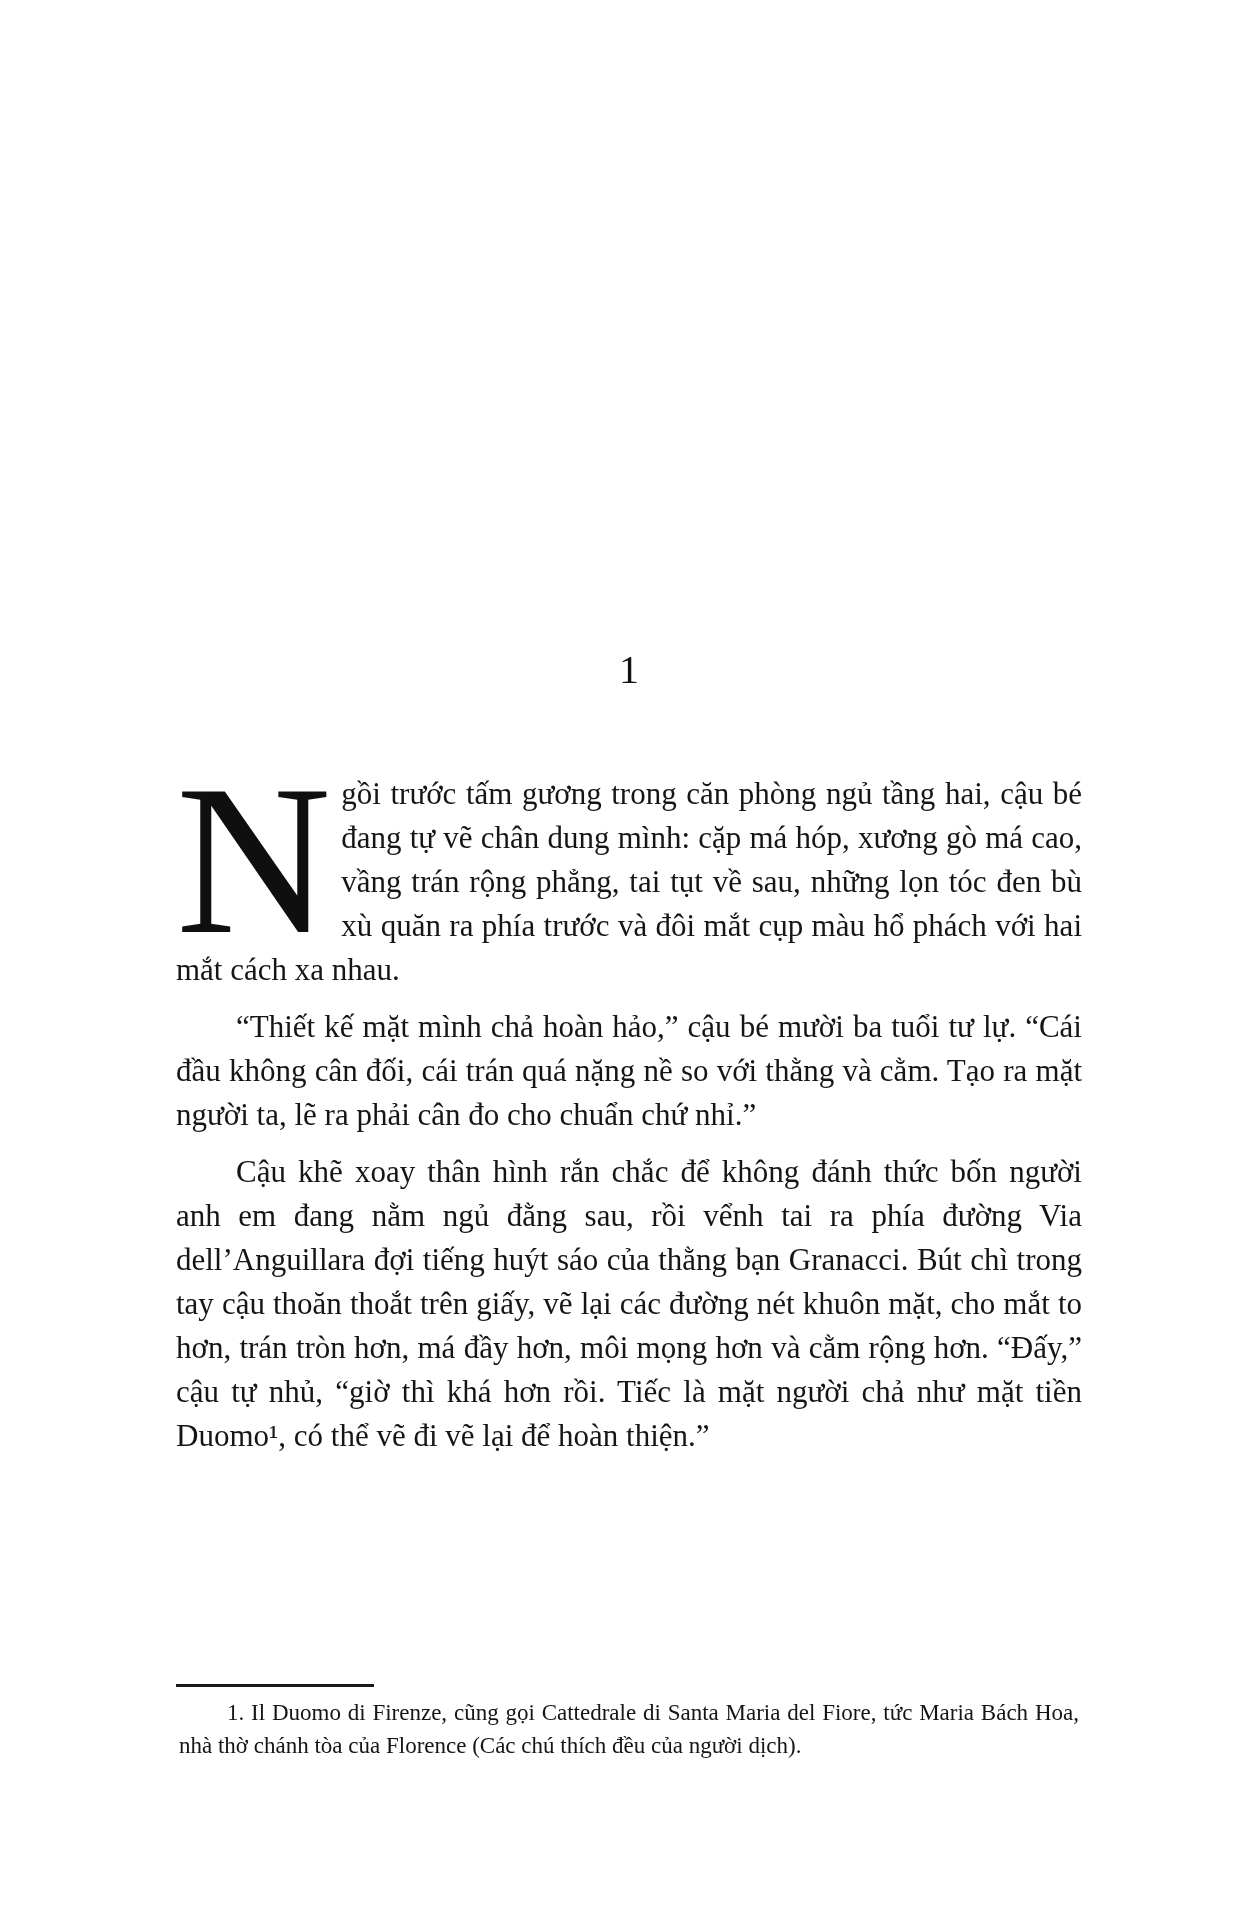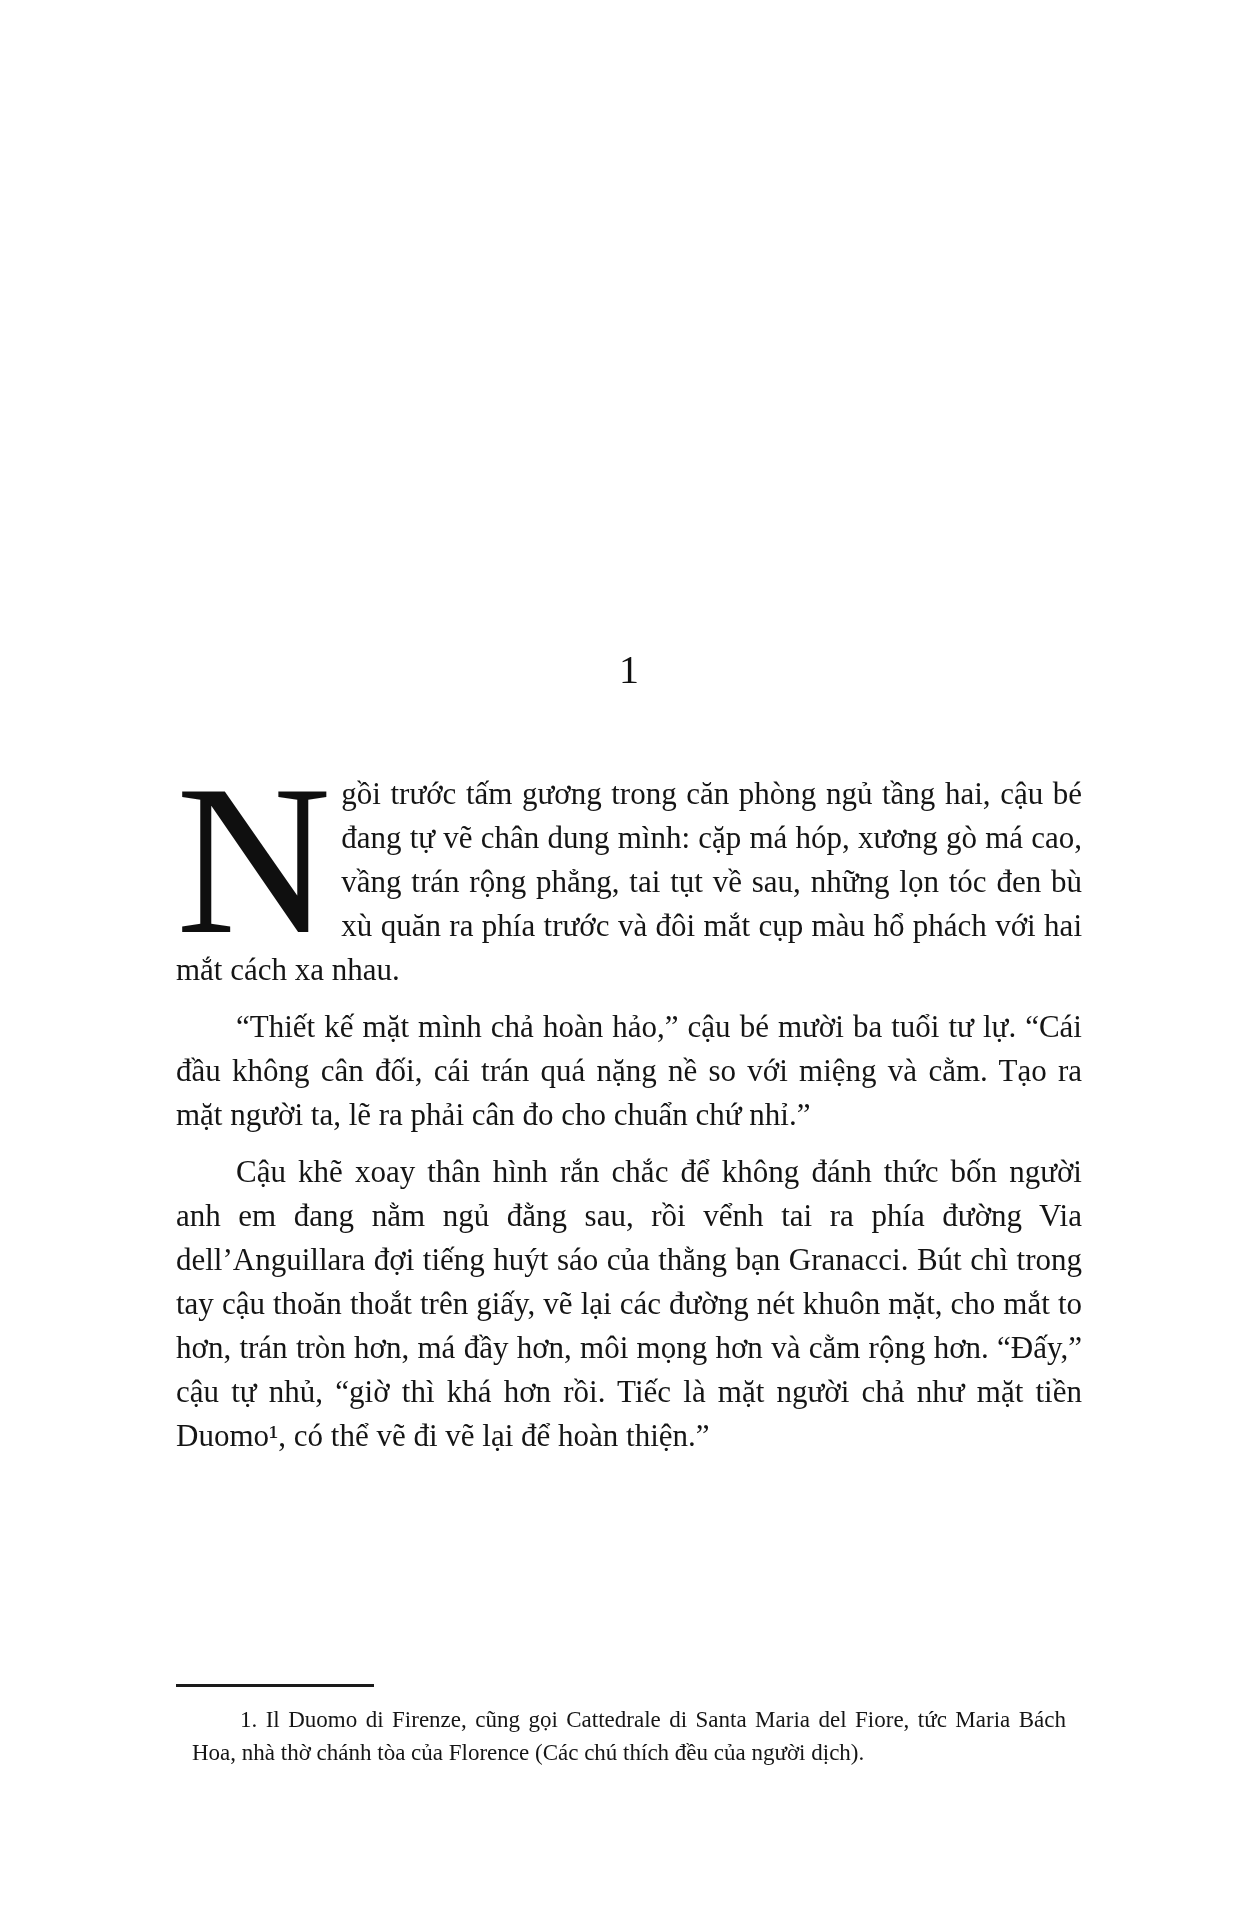--- a/index.html
+++ b/index.html
@@ -55,31 +55,31 @@
     line-height: 33px;
     text-align: justify;
   }
   .footnote-rule {
     width: 198px;
     height: 0;
     border-top: 3px solid #1a1a1a;
     margin: 0 0 9px 0;
   }
   .footnote p {
-    margin: 16px;
+    margin: 3px;
     text-indent: 48px;
   }
 </style>
 </head>
 <body>
 
 <div class="text-col chapter-number">1</div>
 
 <div class="text-col body-text">
   <p><span class="dropcap">N</span><span>gồi trước tấm gương trong căn phòng ngủ tầng hai, cậu bé đang tự vẽ chân dung mình: cặp má hóp, xương gò má cao, vầng trán rộng phẳng, tai tụt về sau, những lọn tóc đen bù xù quăn ra phía trước và đôi mắt cụp màu hổ phách với hai mắt cách xa nhau.</span></p>
-  <p class="indented">“Thiết kế mặt mình chả hoàn hảo,” cậu bé mười ba tuổi tư lự. “Cái đầu không cân đối, cái trán quá nặng nề so với miệng và cằm. Tạo ra mặt người ta, lẽ ra phải cân đo cho chuẩn chứ nhỉ.”</p>
+  <p class="indented">“Thiết kế mặt mình chả hoàn hảo,” cậu bé mười ba tuổi tư lự. “Cái đầu không cân đối, cái trán quá nặng nề so với thằng và cằm. Tạo ra mặt người ta, lẽ ra phải cân đo cho chuẩn chứ nhỉ.”</p>
   <p class="indented">Cậu khẽ xoay thân hình rắn chắc để không đánh thức bốn người anh em đang nằm ngủ đằng sau, rồi vểnh tai ra phía đường Via dell’Anguillara đợi tiếng huýt sáo của thằng bạn Granacci. Bút chì trong tay cậu thoăn thoắt trên giấy, vẽ lại các đường nét khuôn mặt, cho mắt to hơn, trán tròn hơn, má đầy hơn, môi mọng hơn và cằm rộng hơn. “Đấy,” cậu tự nhủ, “giờ thì khá hơn rồi. Tiếc là mặt người chả như mặt tiền Duomo¹, có thể vẽ đi vẽ lại để hoàn thiện.”</p>
 </div>
 
 <div class="text-col footnote">
   <div class="footnote-rule"></div>
   <p>1. Il Duomo di Firenze, cũng gọi Cattedrale di Santa Maria del Fiore, tức Maria Bách Hoa, nhà thờ chánh tòa của Florence (Các chú thích đều của người dịch).</p>
 </div>
 
 </body></html>

